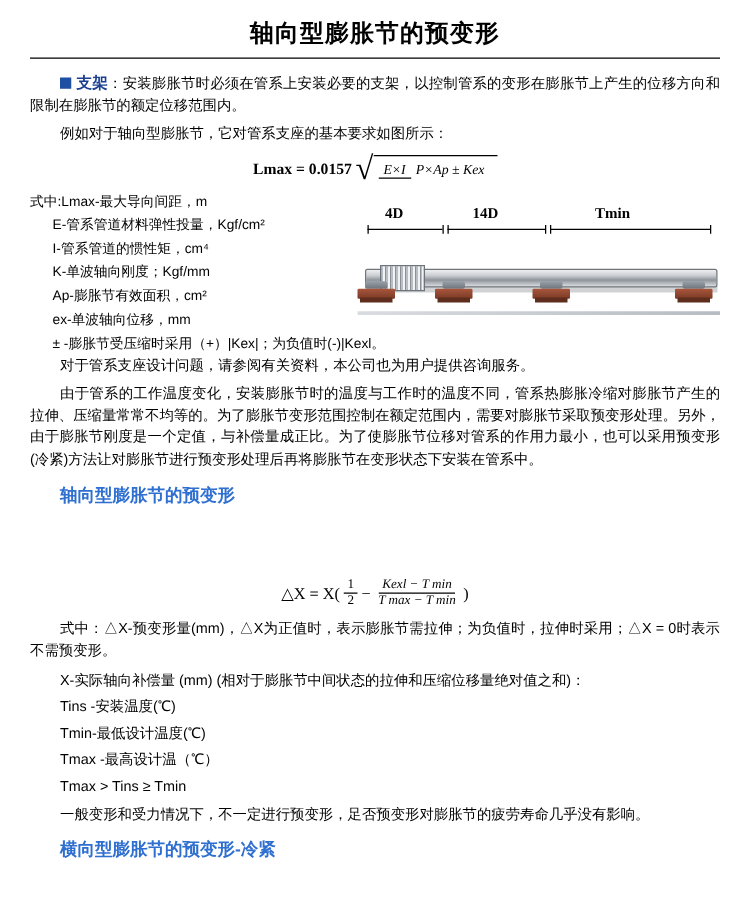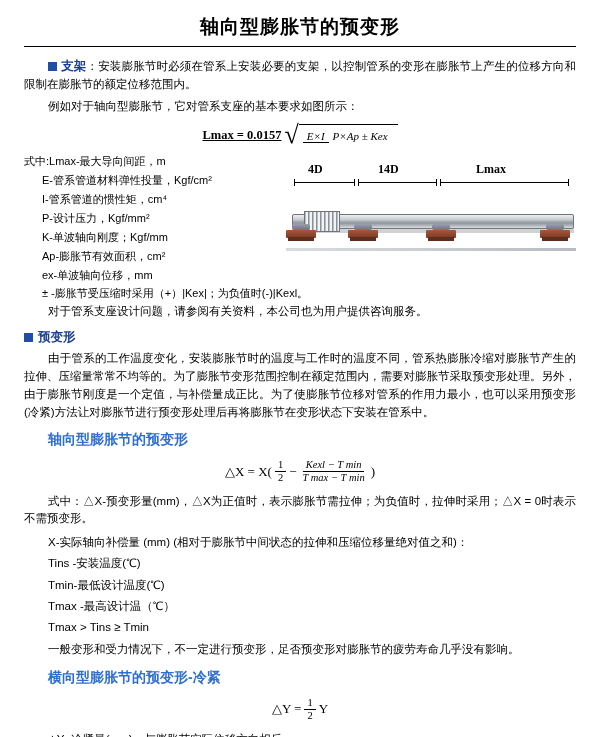--- a/index.html
+++ b/index.html
@@ -84,21 +84,21 @@
     justify-content: center;
     margin: 8px 0 6px 0;
   }
   .formula {
     font-family: "Liberation Serif", serif;
     font-size: 12.5px;
     display: flex;
     align-items: center;
     gap: 3px;
   }
-  .formula b { font-weight: bold; text-decoration: underline; }
+  .formula b { font-weight: bold; }
   .sqrt {
     display: flex;
     align-items: stretch;
   }
   .sqrt-sign {
     font-size: 26px;
     line-height: 0.85;
     font-family: "Liberation Serif", serif;
   }
   .sqrt-body {
@@ -245,20 +245,21 @@
   .eq-block {
     text-align: center;
     margin: 10px 0 8px 0;
     font-family: "Liberation Serif", serif;
     font-size: 13px;
   }
   .eq-inline {
     display: inline-flex;
     align-items: center;
     gap: 3px;
+    margin-top: 46px;
   }
   .frac {
     display: inline-flex;
     flex-direction: column;
     align-items: center;
     vertical-align: middle;
     font-size: 10.5px;
     line-height: 1.15;
   }
   .frac .num { border-bottom: 1px solid #000; padding: 0 3px; }
@@ -305,32 +306,31 @@
         </span>
       </span>
     </div>
   </div>
 
   <div class="mid-block">
     <div class="legend legend-col">
       <div class="l0">式中:Lmax-最大导向间距，m</div>
       <div class="l1">E-管系管道材料弹性投量，Kgf/cm²</div>
       <div class="l1">I-管系管道的惯性矩，cm⁴</div>
-      <div class="l1">P-设计压力，Kgf/mm²</div>
       <div class="l1">K-单波轴向刚度；Kgf/mm</div>
       <div class="l1">Ap-膨胀节有效面积，cm²</div>
       <div class="l1">ex-单波轴向位移，mm</div>
       <div class="l1">± -膨胀节受压缩时采用（+）|Kex|；为负值时(-)|Kexl。</div>
     </div>
 
     <div class="diagram">
       <div class="dim-labels">
         <span style="left:22px;">4D</span>
         <span style="left:92px;">14D</span>
-        <span style="left:190px;">Lmax</span>
+        <span style="left:190px;">Tmin</span>
       </div>
       <div class="dim-rules">
         <div class="seg" style="left:8px;width:60px;"></div>
         <div class="tick" style="left:8px;"></div>
         <div class="tick" style="left:68px;"></div>
         <div class="seg" style="left:72px;width:78px;"></div>
         <div class="tick" style="left:72px;"></div>
         <div class="tick" style="left:150px;"></div>
         <div class="seg" style="left:154px;width:128px;"></div>
         <div class="tick" style="left:154px;"></div>
@@ -360,24 +360,20 @@
             <div class="base"></div>
             <div class="base2"></div>
         </div>
         <div class="ground"></div>
       </div>
     </div>
   </div>
 
   <p class="indent">对于管系支座设计问题，请参阅有关资料，本公司也为用户提供咨询服务。</p>
 
-  <div class="sec-head">
-    <span class="marker"></span>
-    <span class="lbl">预变形</span>
-  </div>
 
   <p class="indent">由于管系的工作温度变化，安装膨胀节时的温度与工作时的温度不同，管系热膨胀冷缩对膨胀节产生的拉伸、压缩量常常不均等的。为了膨胀节变形范围控制在额定范围内，需要对膨胀节采取预变形处理。另外，由于膨胀节刚度是一个定值，与补偿量成正比。为了使膨胀节位移对管系的作用力最小，也可以采用预变形(冷紧)方法让对膨胀节进行预变形处理后再将膨胀节在变形状态下安装在管系中。</p>
 
   <div class="sub-head">轴向型膨胀节的预变形</div>
 
   <div class="eq-block">
     <span class="eq-inline">
       <span>△X = X(</span>
       <span class="frac">
         <span class="num">1</span>

